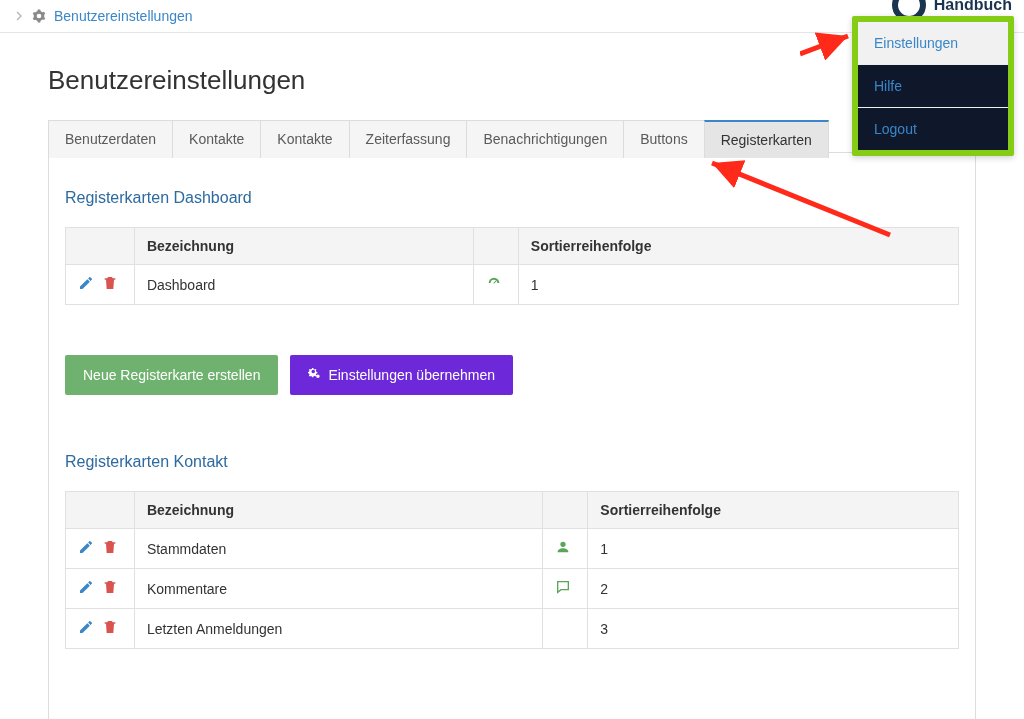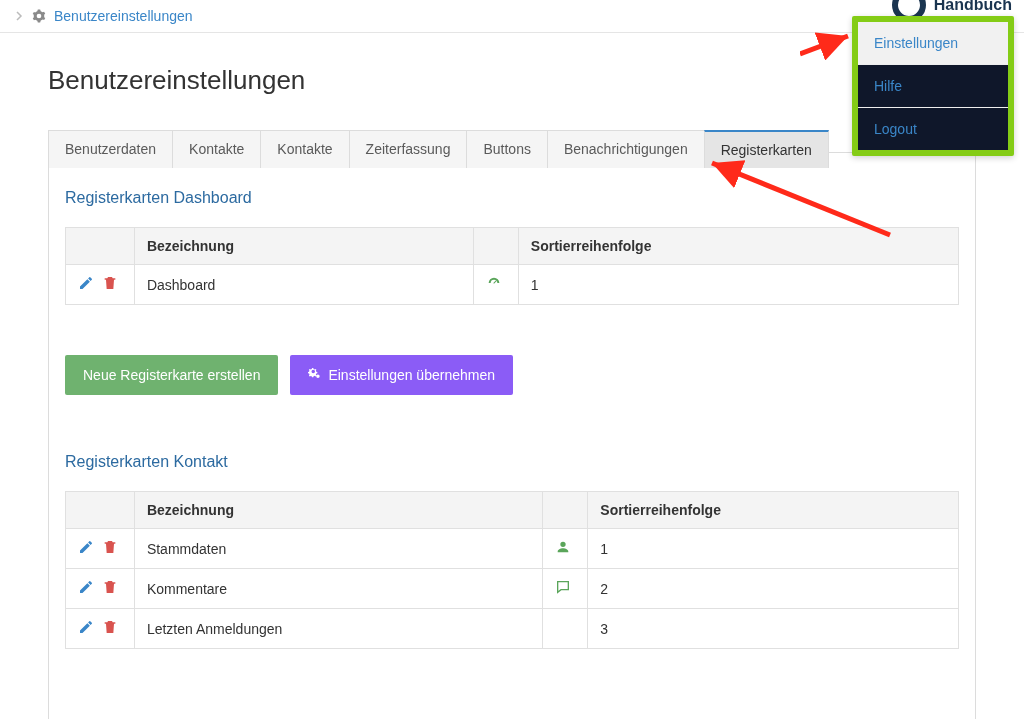--- a/index.html
+++ b/index.html
@@ -82,21 +82,21 @@
   .tab {
     border: 1px solid #dcdcdc;
     border-bottom: none;
     background: #f5f5f5;
     color: #5a5a5a;
     padding: 10px 16px;
     font-size: 14px;
     margin-right: -1px;
     cursor: pointer;
     position: relative;
-    top: 16px;
+    top: 6px;
   }
   .tab.active {
     background: #e5e5e5;
     border-top: 2px solid #3a86c8;
     color: #333;
   }
 
   
   .panel {
     border: 1px solid #dcdcdc;
@@ -131,21 +131,21 @@
   .icon-btn svg { width:16px; height:16px; }
 
   
   .btn-row { display:flex; gap:12px; margin-top: 0; }
   .btn {
     display:inline-flex; align-items:center; gap:6px;
     color:#fff; border:none; cursor:pointer;
     font-size: 14px; padding: 12px 18px; border-radius:2px;margin-top:20px;
   }
   .btn.green  { background:#6fb26f; }
-  .btn.orange { background:#8b5cf6; }
+  .btn.orange { background:#6d28d9; }
   .btn .cog { display:inline-flex; }
 
   
   .arrow { position:absolute; pointer-events:none; z-index:20; }
   .arrow svg { display:block; }
 
   .spacer { height: 46px; }
 </style>
 </head>
 <body>
@@ -198,22 +198,22 @@
 
 <div class="page">
 
   <h1 class="page-title">Benutzereinstellungen</h1>
 
   <div class="tabs">
     <div class="tab">Benutzerdaten</div>
     <div class="tab">Kontakte</div>
     <div class="tab">Kontakte</div>
     <div class="tab">Zeiterfassung</div>
+    <div class="tab">Benachrichtigungen</div>
     <div class="tab">Buttons</div>
-    <div class="tab">Benachrichtigungen</div>
     <div class="tab active">Registerkarten</div>
   </div>
 
   <div class="panel">
 
     <h2 class="section-title">Registerkarten Dashboard</h2>
 
     <table class="grid">
       <thead>
         <tr>

